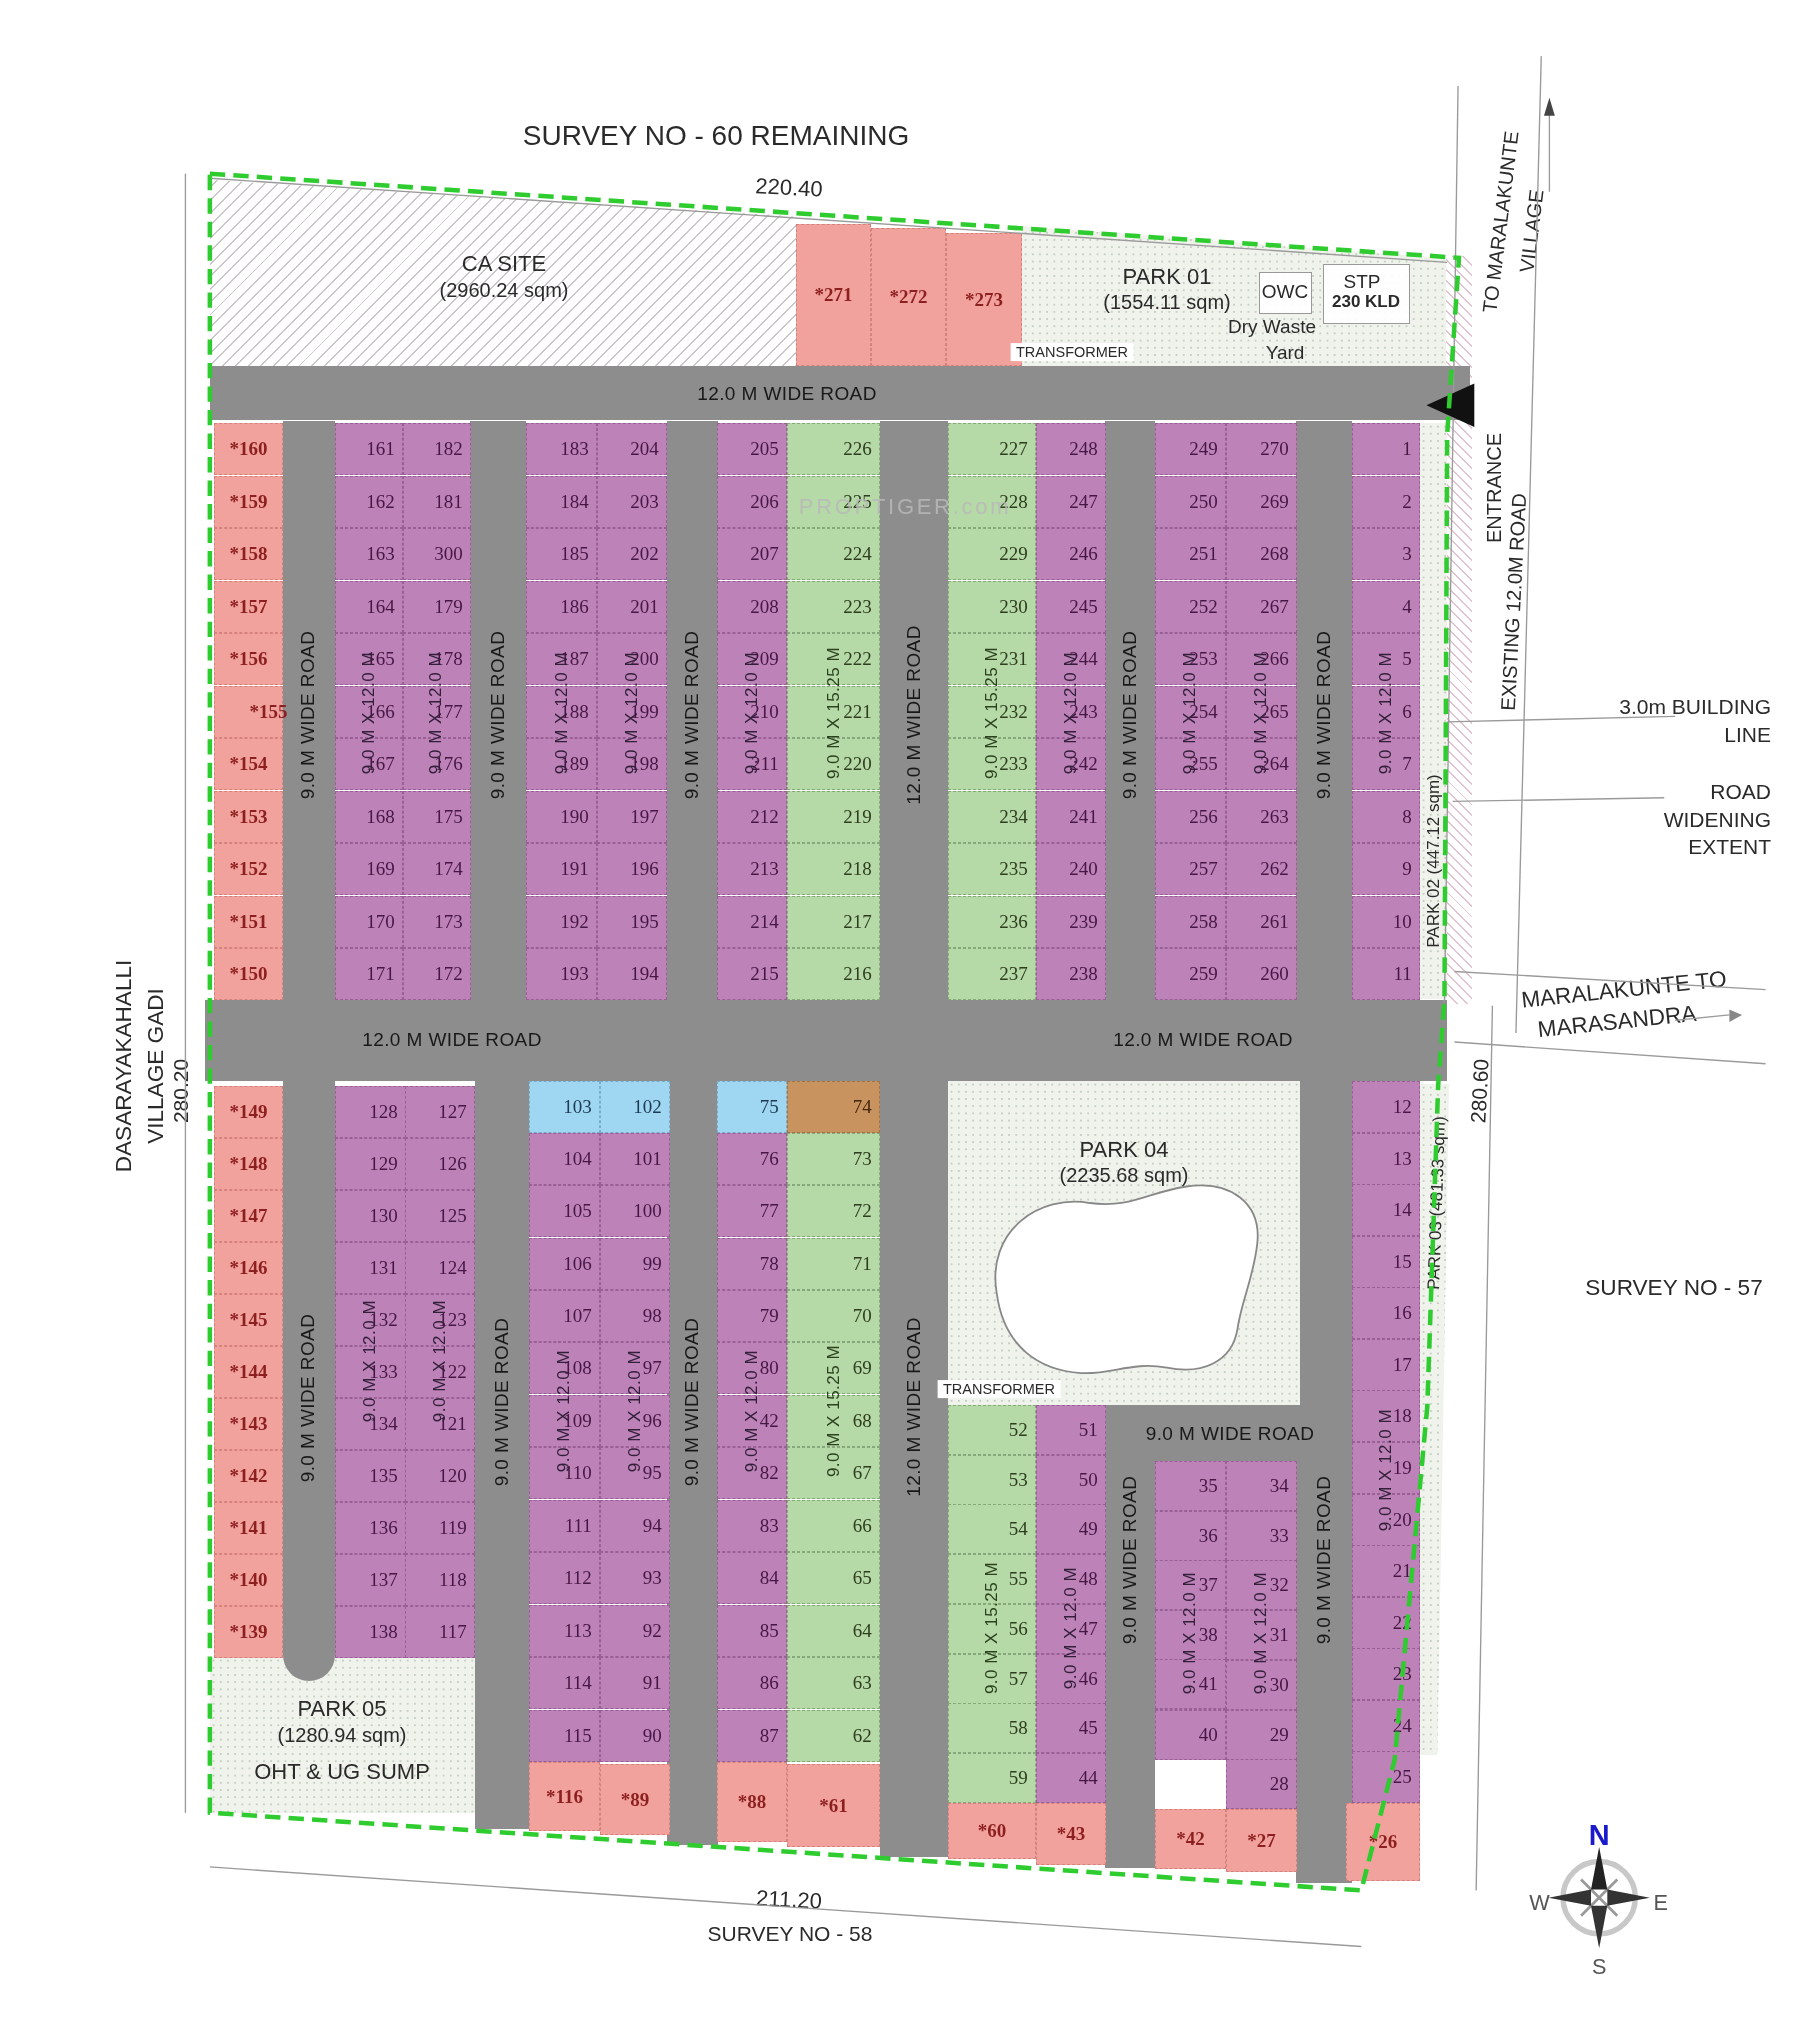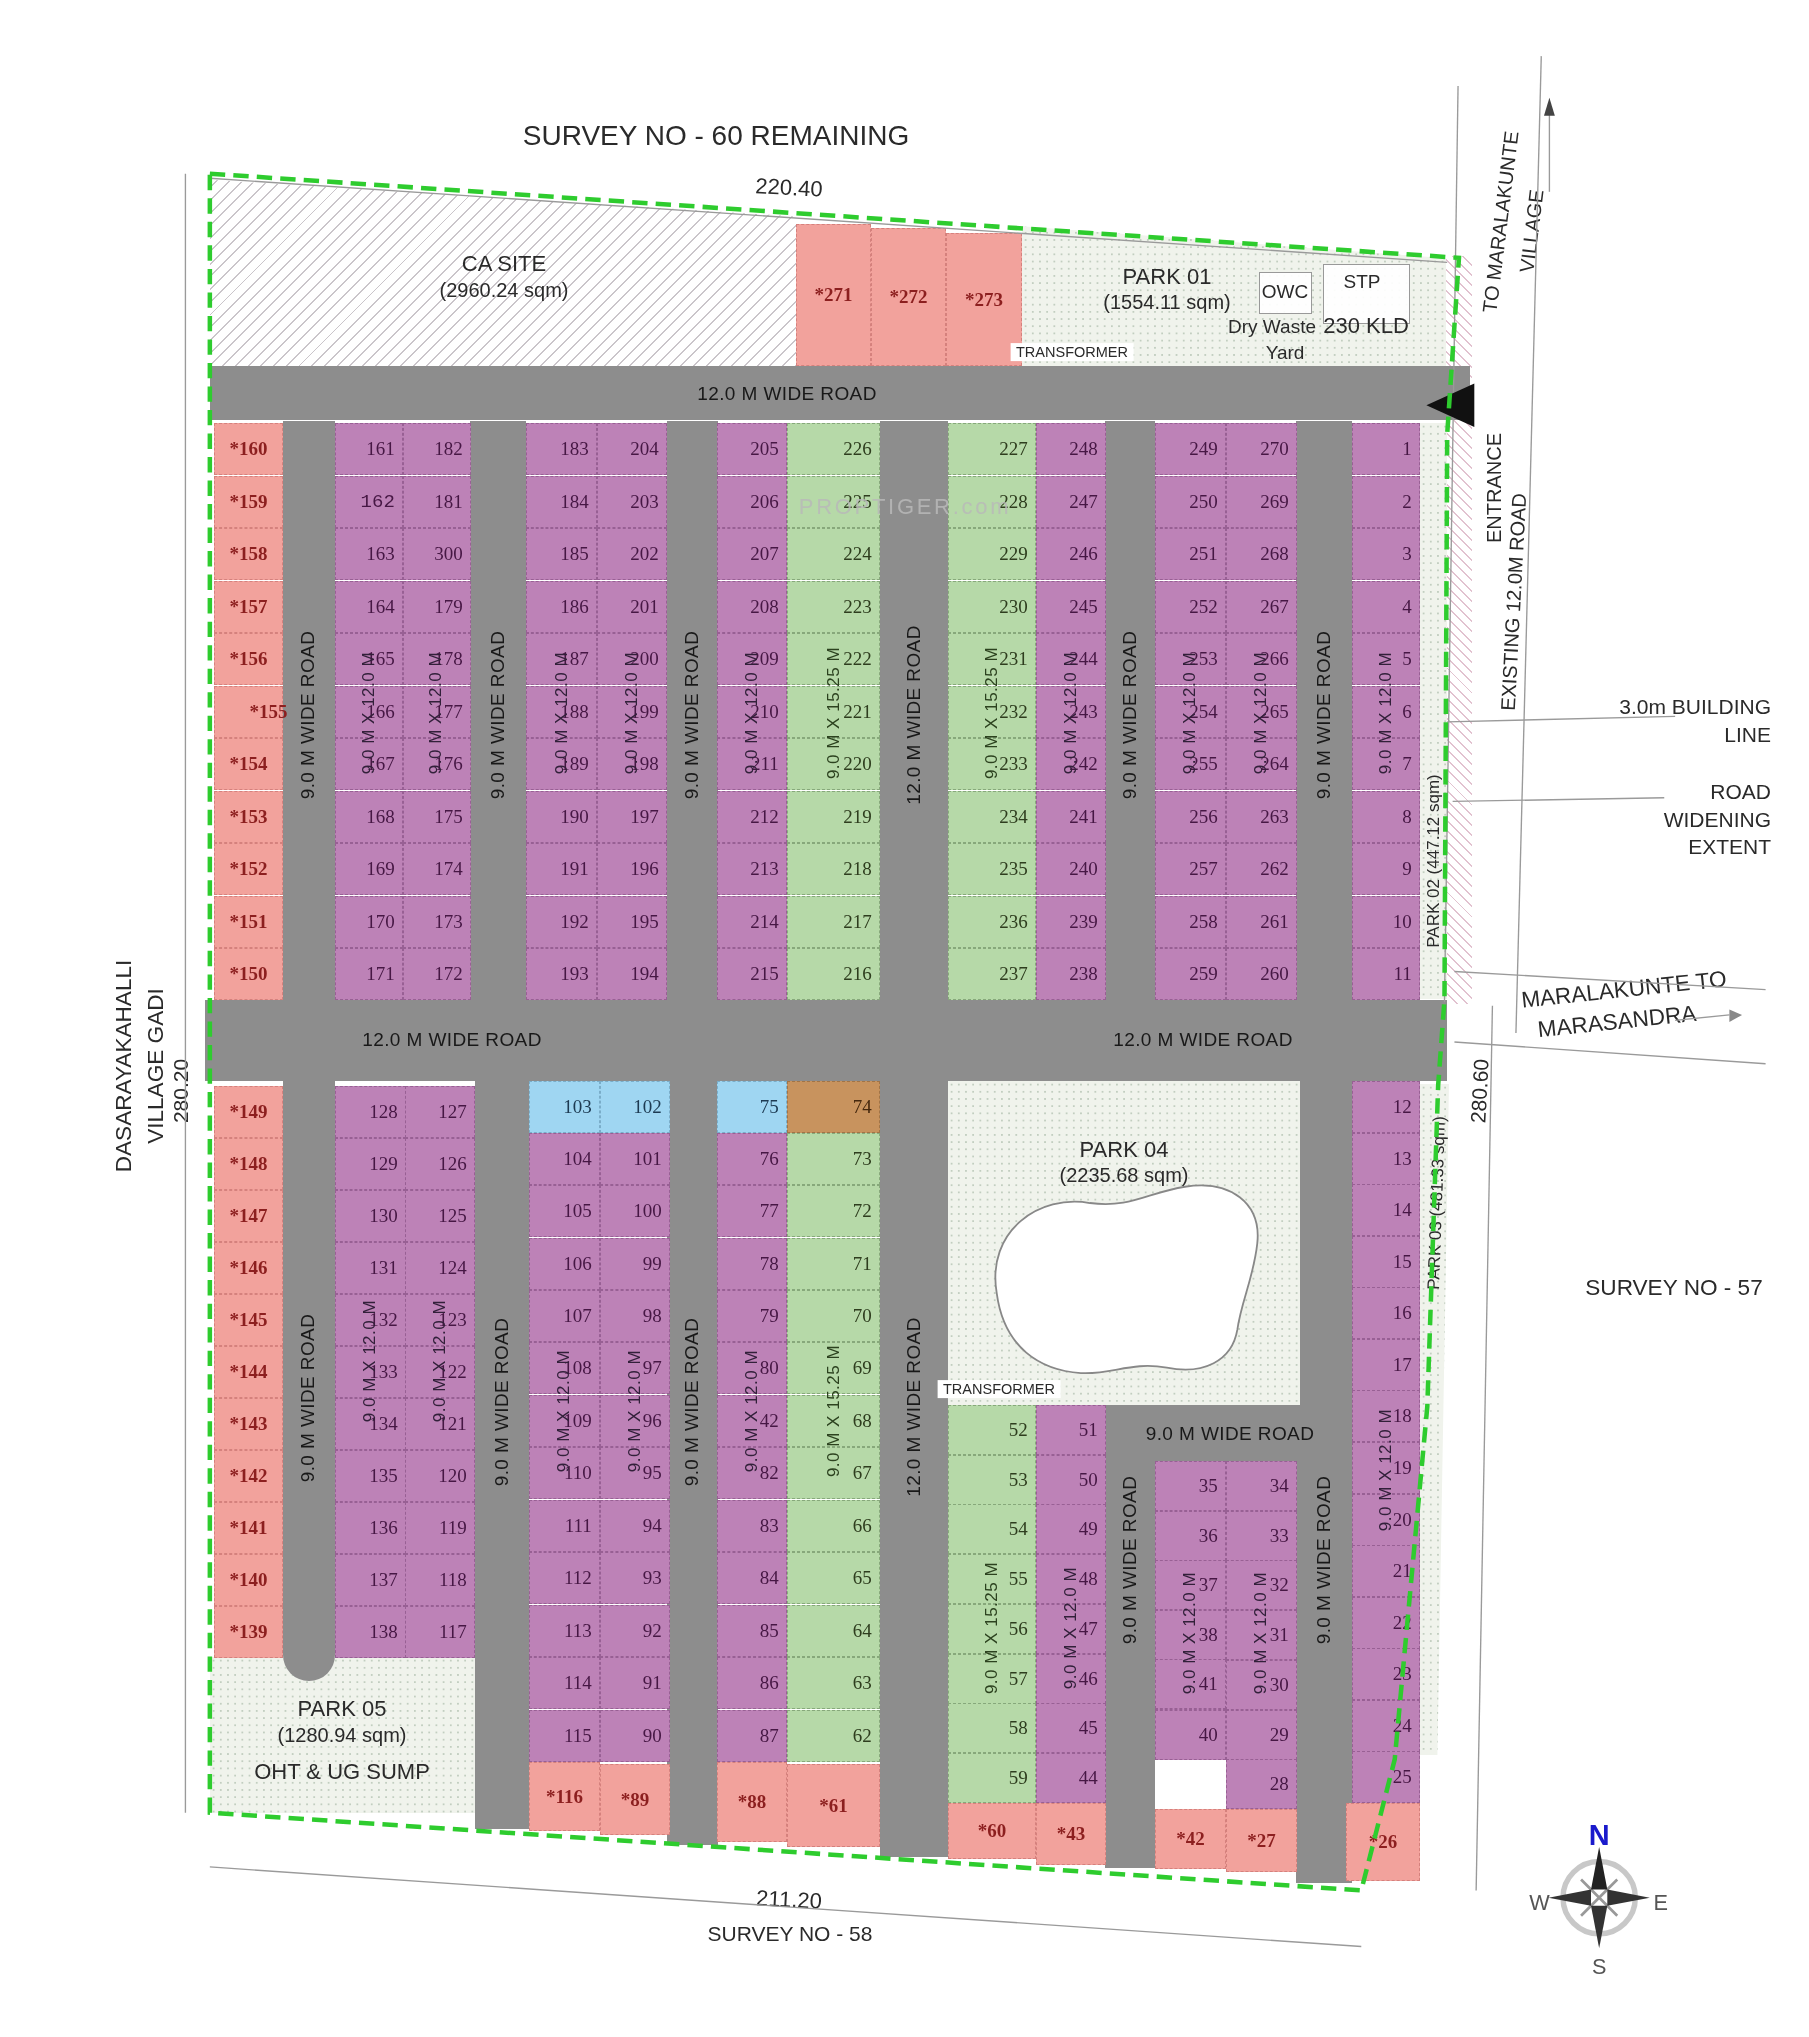--- a/index.html
+++ b/index.html
@@ -65,21 +65,21 @@
     <div class="cell c-pk ctr" style="left: 214px; top: 528px; width: 69px; height: 52px;">*158</div>
     <div class="cell c-pk ctr" style="left: 214px; top: 581px; width: 69px; height: 52px;">*157</div>
     <div class="cell c-pk ctr" style="left: 214px; top: 633px; width: 69px; height: 52px;">*156</div>
     <div class="cell c-pk ctr" style="left: 214px; top: 686px; width: 69px; height: 52px; padding-left: 40px;">*155</div>
     <div class="cell c-pk ctr" style="left: 214px; top: 738px; width: 69px; height: 52px;">*154</div>
     <div class="cell c-pk ctr" style="left: 214px; top: 791px; width: 69px; height: 52px;">*153</div>
     <div class="cell c-pk ctr" style="left: 214px; top: 843px; width: 69px; height: 52px;">*152</div>
     <div class="cell c-pk ctr" style="left: 214px; top: 896px; width: 69px; height: 52px;">*151</div>
     <div class="cell c-pk ctr" style="left: 214px; top: 948px; width: 69px; height: 52px;">*150</div>
     <div class="cell c-pu" style="left: 335px; top: 423px; width: 68px; height: 52px;">161</div>
-    <div class="cell c-pu" style="left: 335px; top: 476px; width: 68px; height: 52px; font-family: Liberation Mono, monospace;">162</div>
+    <div class="cell c-pu" style="left: 335px; top: 476px; width: 68px; height: 52px;">162</div>
     <div class="cell c-pu" style="left: 335px; top: 528px; width: 68px; height: 52px;">163</div>
     <div class="cell c-pu" style="left: 335px; top: 581px; width: 68px; height: 52px;">164</div>
     <div class="cell c-pu" style="left: 335px; top: 633px; width: 68px; height: 52px;">165</div>
     <div class="cell c-pu" style="left: 335px; top: 686px; width: 68px; height: 52px;">166</div>
     <div class="cell c-pu" style="left: 335px; top: 738px; width: 68px; height: 52px;">167</div>
     <div class="cell c-pu" style="left: 335px; top: 791px; width: 68px; height: 52px;">168</div>
     <div class="cell c-pu" style="left: 335px; top: 843px; width: 68px; height: 52px;">169</div>
     <div class="cell c-pu" style="left: 335px; top: 896px; width: 68px; height: 52px;">170</div>
     <div class="cell c-pu" style="left: 335px; top: 948px; width: 68px; height: 52px;">171</div>
     <div class="dim" style="left: 369px; top: 713px;">9.0 M X 12.0 M</div>
@@ -374,21 +374,21 @@
     <div class="roadlbl" style="left: 1130px; top: 1560px; transform: translate(-50%, -50%) rotate(-90deg);">9.0 M WIDE ROAD</div>
     <div class="roadlbl" style="left: 1324px; top: 1560px; transform: translate(-50%, -50%) rotate(-90deg);">9.0 M WIDE ROAD</div>
     <div class="lbl" style="left: 716px; top: 136px; font-size: 28px; transform: translate(-50%, -50%);">SURVEY NO - 60 REMAINING</div>
     <div class="lbl" style="left: 789px; top: 188px; font-size: 22px; transform: translate(-50%, -50%) rotate(3deg);">220.40</div>
     <div class="lbl" style="left: 504px; top: 264px; font-size: 22px; transform: translate(-50%, -50%);">CA SITE</div>
     <div class="lbl" style="left: 504px; top: 290px; font-size: 20px; transform: translate(-50%, -50%);">(2960.24 sqm)</div>
     <div class="lbl" style="left: 1167px; top: 277px; font-size: 22px; transform: translate(-50%, -50%);">PARK 01</div>
     <div class="lbl" style="left: 1167px; top: 302px; font-size: 20px; transform: translate(-50%, -50%);">(1554.11 sqm)</div>
     <div class="lbl" style="left: 1285px; top: 292px; font-size: 19px; transform: translate(-50%, -50%);">OWC</div>
     <div class="lbl" style="left: 1362px; top: 282px; font-size: 19px; transform: translate(-50%, -50%);">STP</div>
-    <div class="lbl" style="left: 1366px; top: 326px; font-size: 22px; transform: translate(-50%, -50%);">230 KLD</div>
+    <div class="lbl" style="left: 1366px; top: 302px; font-size: 17px; transform: translate(-50%, -50%); font-weight: bold;">230 KLD</div>
     <div class="lbl" style="left: 1272px; top: 327px; font-size: 19px; transform: translate(-50%, -50%);">Dry Waste</div>
     <div class="lbl" style="left: 1285px; top: 353px; font-size: 19px; transform: translate(-50%, -50%);">Yard</div>
     <div class="lbl bgw" style="left: 1072px; top: 352px; font-size: 14.5px; transform: translate(-50%, -50%);">TRANSFORMER</div>
     <div class="lbl" style="left: 1501px; top: 222px; font-size: 20px; transform: translate(-50%, -50%) rotate(-83deg);">TO MARALAKUNTE</div>
     <div class="lbl" style="left: 1532px; top: 231px; font-size: 20px; transform: translate(-50%, -50%) rotate(-83deg);">VILLAGE</div>
     <div class="lbl" style="left: 1494px; top: 488px; font-size: 20px; transform: translate(-50%, -50%) rotate(-90deg);">ENTRANCE</div>
     <div class="lbl" style="left: 1514px; top: 602px; font-size: 20px; transform: translate(-50%, -50%) rotate(-87deg);">EXISTING 12.0M ROAD</div>
     <div class="lbl" style="left: 1771px; top: 707px; font-size: 21px; transform: translate(-100%, -50%);">3.0m BUILDING</div>
     <div class="lbl" style="left: 1771px; top: 735px; font-size: 21px; transform: translate(-100%, -50%);">LINE</div>
     <div class="lbl" style="left: 1771px; top: 792px; font-size: 21px; transform: translate(-100%, -50%);">ROAD</div>

